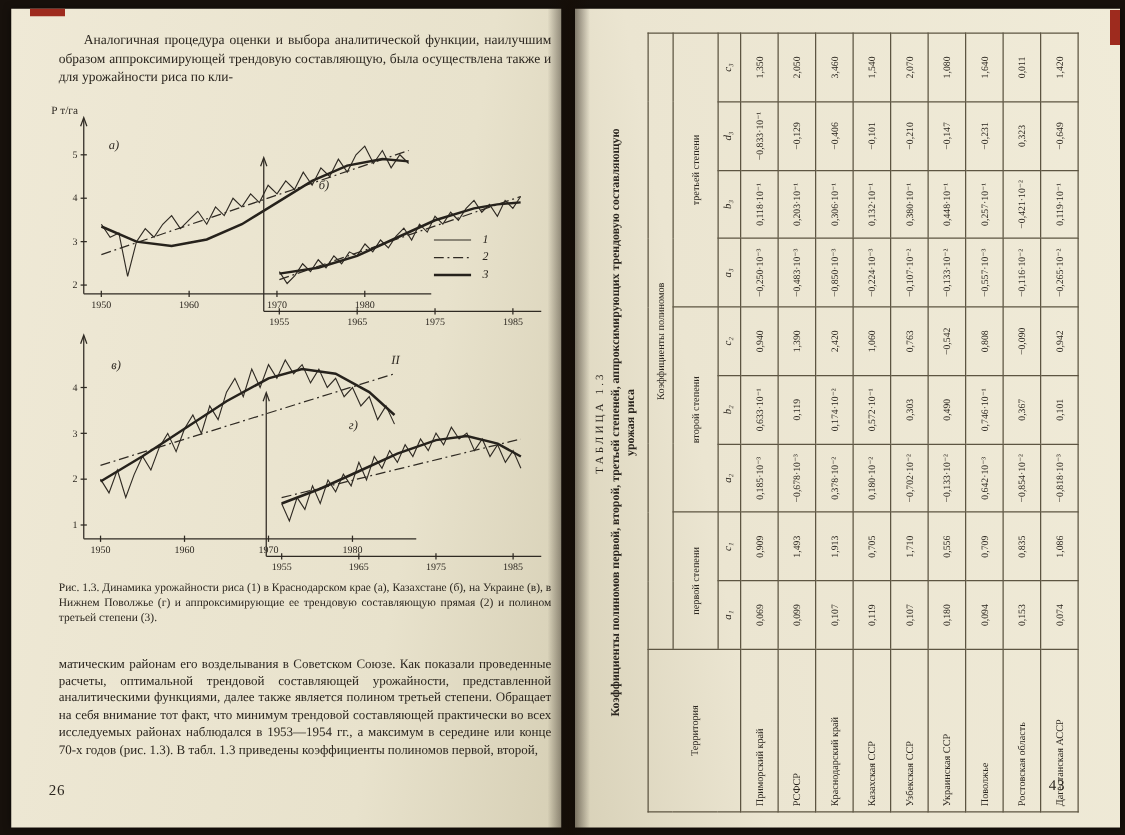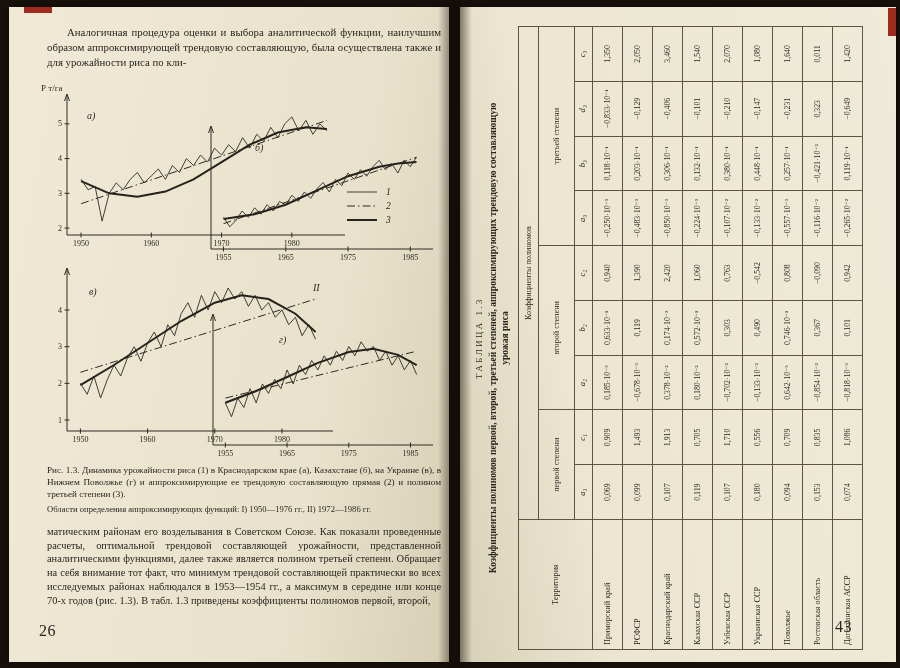--- a/index.html
+++ b/index.html
@@ -37,21 +37,21 @@
   .ln-dashdot{stroke:#2f2a23;stroke-width:1;fill:none;stroke-dasharray:8 3 1.5 3}
   .ln-thick{stroke:#26221c;stroke-width:2;fill:none}
   .plabel,.ann{font-size:10px;font-style:italic;fill:#2f2a23}
   .ylab{font-size:9px;fill:#2f2a23}
   .legend{position:absolute;left:318px;top:100px;width:76px}
   .legend-row{display:flex;align-items:center;height:14px}
   .legend-row svg{width:30px;height:6px;margin-right:9px}
   .legend-label{font-style:italic;font-size:9.5px}
   .caption{position:absolute;left:38px;top:458px;width:394px;font-size:9.2px;line-height:1.28;text-align:justify}
   .domains{position:absolute;left:38px;top:497px;width:394px;font-size:8.6px;line-height:1.3}
-  .page-num{position:absolute;font-size:16px;letter-spacing:.5px}
+  .page-num{position:absolute;font-size:12px;letter-spacing:.5px}
   .page-num.pn-left{left:30px;bottom:22px}
   .page-num.pn-right{right:44px;bottom:26px}
 
   
   .rot{position:absolute;left:14px;top:648px;width:634px;height:412px;
        transform:rotate(-90deg);transform-origin:0 0}
   .tbl-label{text-align:center;font-size:8.8px;letter-spacing:2.5px;margin-bottom:4px}
   .tbl-title{text-align:center;font-weight:bold;font-size:9.5px;line-height:1.25;margin:0 70px 6px 70px}
   table{border-collapse:collapse;width:624px;table-layout:fixed;margin:0 auto}
   th,td{border:1px solid #5d5542;font-weight:normal;padding:1px 2px;text-align:center;vertical-align:middle;color:#2b261f}
@@ -168,21 +168,20 @@
         <div class="legend-row">
           <svg viewBox="0 0 30 6">
               <line x1="0" y1="3" x2="30" y2="3" class="ln-thick"></line>
             </svg>
           <span class="legend-label">3</span>
         </div>
       </div>
     </div>
 
     <p class="caption">Рис. 1.3. Динамика урожайности риса (1) в Краснодарском крае (а), Казахстане (б), на Украине (в), в Нижнем Поволжье (г) и аппроксимирующие ее трендовую составляющую прямая (2) и полином третьей степени (3).</p>
-    <p class="domains">Области определения аппроксимирующих функций: I) 1950—1976 гг., II) 1972—1986 гг.</p>
     <p class="lp-para bottom">матическим районам его возделывания в Советском Союзе. Как показали проведенные расчеты, оптимальной трендовой составляющей урожайности, представленной аналитическими функциями, далее также является полином третьей степени. Обращает на себя внимание тот факт, что минимум трендовой составляющей практически во всех исследуемых районах наблюдался в 1953—1954 гг., а максимум в середине или конце 70-х годов (рис. 1.3). В табл. 1.3 приведены коэффициенты полиномов первой, второй,</p>
     <span class="page-num pn-left">26</span>
   </div>
 
   <div class="page right">
     <div class="rot">
       <div class="tbl-label">ТАБЛИЦА 1.3</div>
       <div class="tbl-title">Коэффициенты полиномов первой, второй, третьей степеней, аппроксимирующих трендовую составляющую урожая риса</div>
       <table>
         <colgroup>

